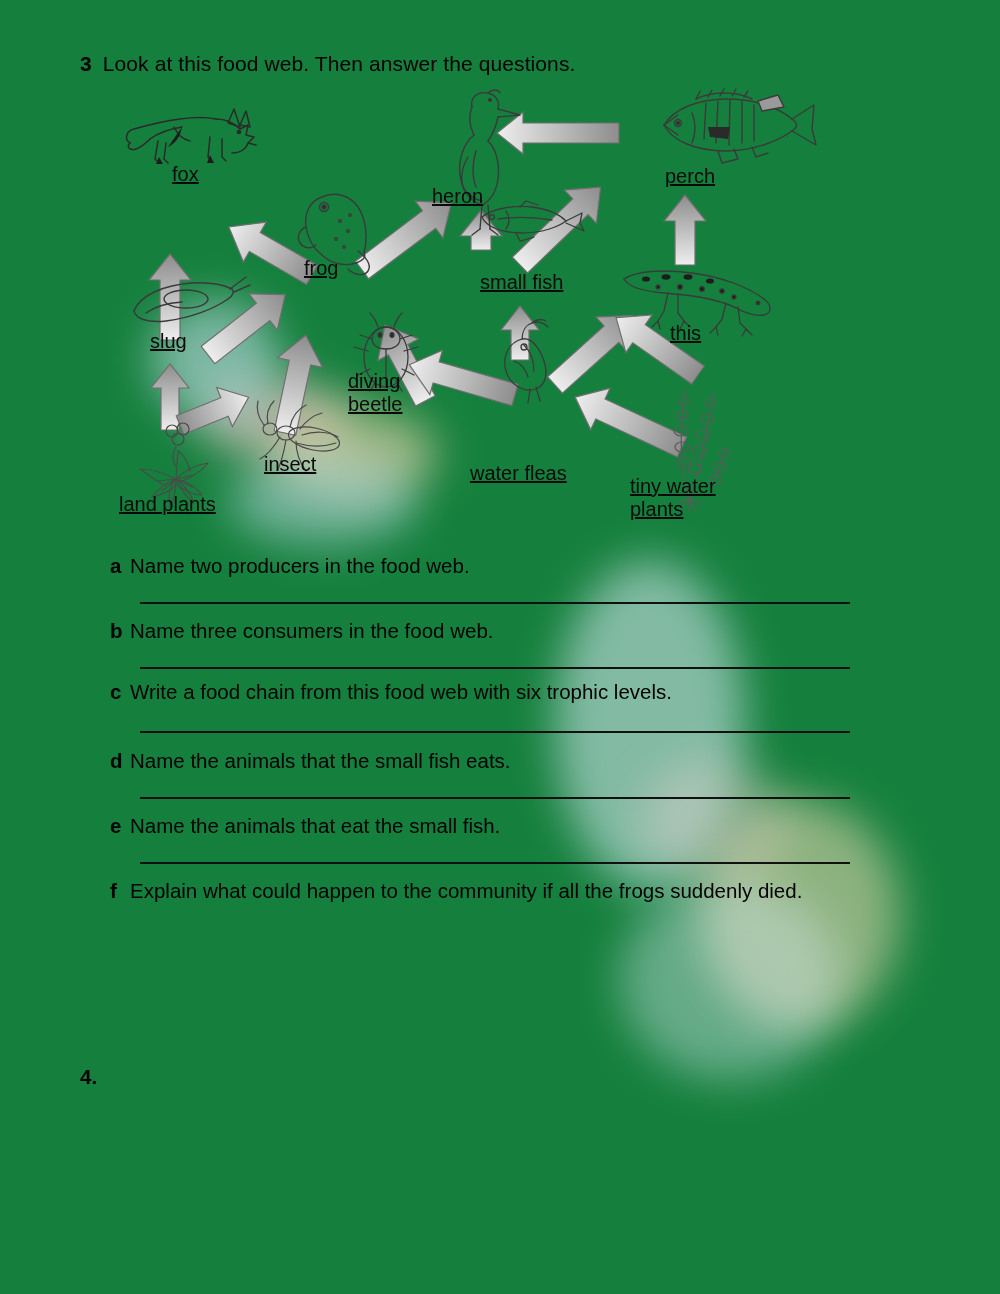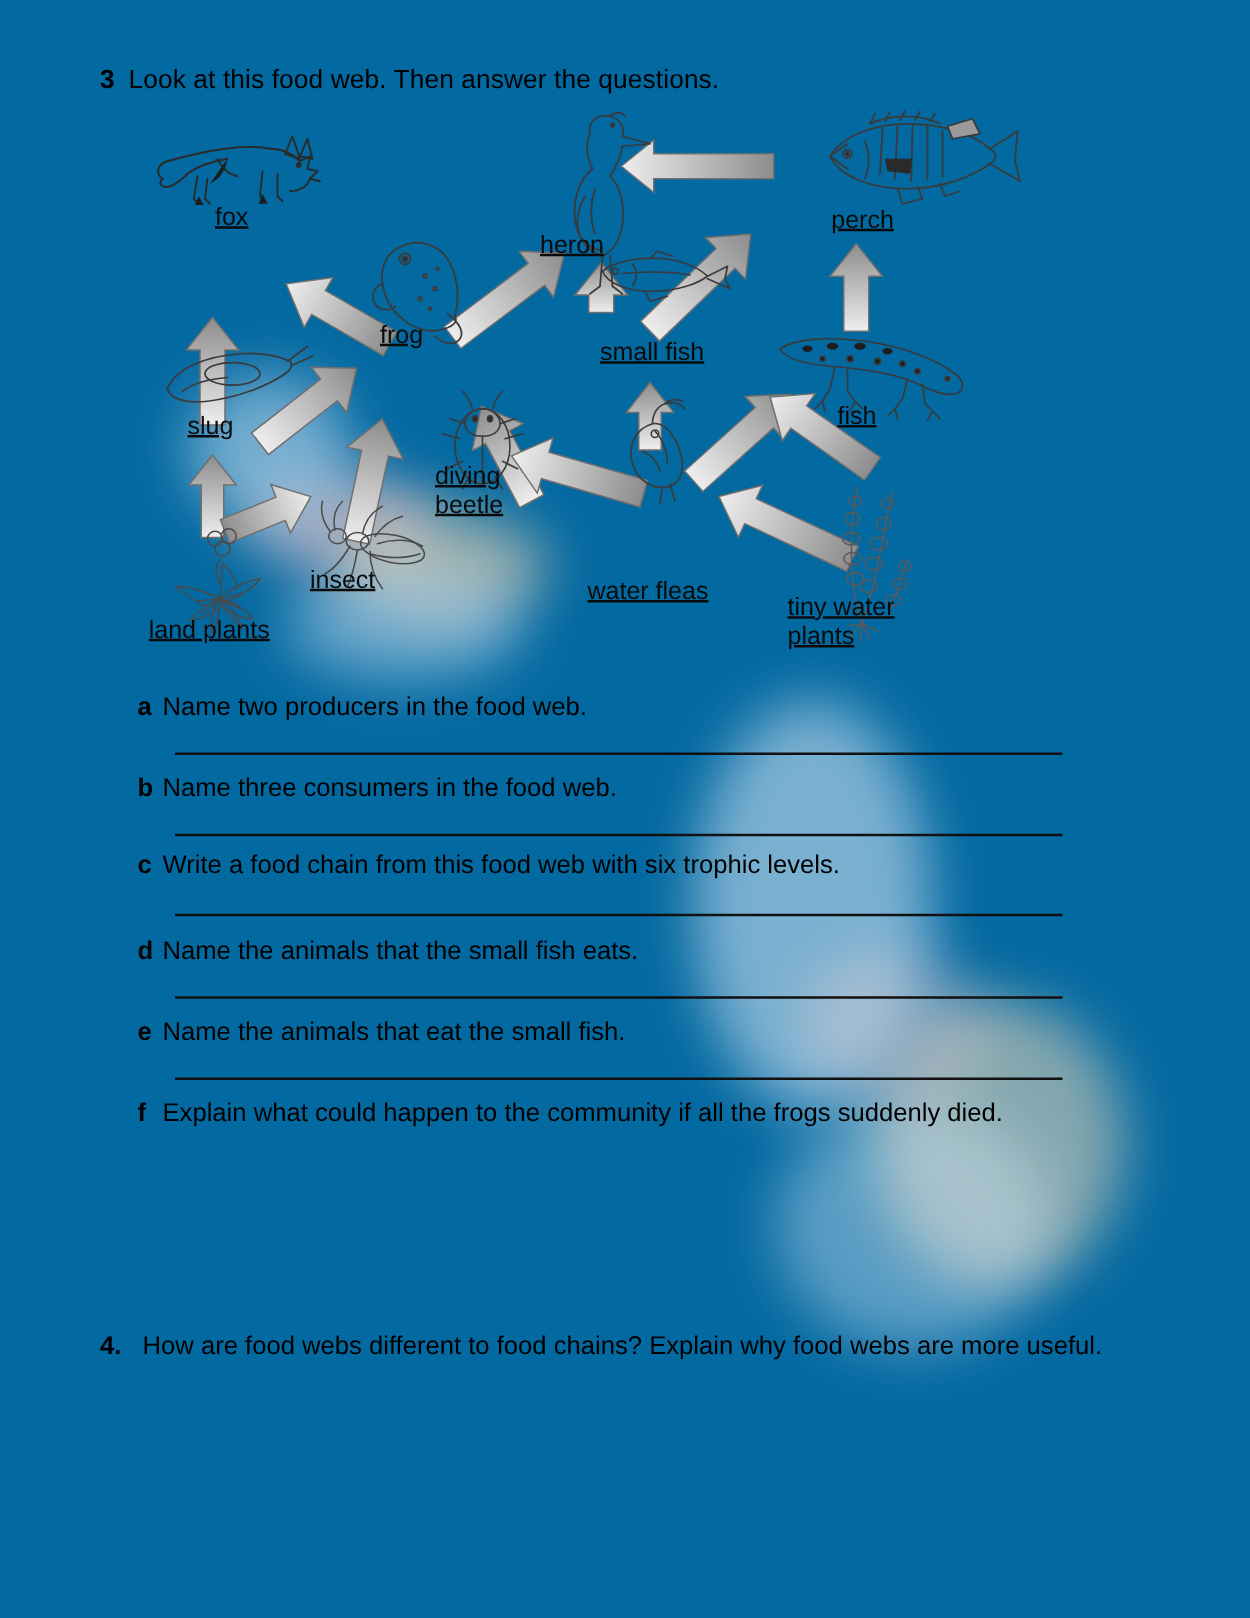--- a/index.html
+++ b/index.html
@@ -8,21 +8,21 @@
     background: #ffffff;
   }
   body {
     font-family: "Liberation Sans", sans-serif;
     color: #000000;
   }
   #page {
     position: relative;
     width: 1000px;
     height: 1294px;
-    background: #0369a1;
+    background: #15803d;
     overflow: hidden;
   }
 
   
   .wm {
     position: absolute;
     border-radius: 50%;
     filter: blur(22px);
     pointer-events: none;
     z-index: 0;
@@ -404,25 +404,25 @@
         <ellipse cx="63" cy="95" rx="6" ry="4.5"></ellipse>
         <path d="M38,114 L28,124 M38,114 L44,126 M38,114 L50,120 M38,114 L26,116 M38,114 L36,128"></path>
       </g>
     </svg>
 
     <div class="weblabel" style="left:72px;  top:78px;">fox</div>
     <div class="weblabel" style="left:332px; top:100px;">heron</div>
     <div class="weblabel" style="left:565px; top:80px;">perch</div>
     <div class="weblabel" style="left:204px; top:172px;">frog</div>
     <div class="weblabel" style="left:380px; top:186px;">small fish</div>
-    <div class="weblabel" style="left:570px; top:237px;">fish</div>
+    <div class="weblabel" style="left:570px; top:237px;">this</div>
     <div class="weblabel" style="left:50px;  top:245px;">slug</div>
     <div class="weblabel two" style="left:248px; top:285px; width:90px;">diving<br>beetle</div>
     <div class="weblabel" style="left:370px; top:337px;margin-top:40px;">water fleas</div>
-    <div class="weblabel" style="left:148px; top:368px;">insect</div>
+    <div class="weblabel" style="left:164px; top:368px;">insect</div>
     <div class="weblabel" style="left:19px;  top:408px;">land plants</div>
     <div class="weblabel two" style="left:530px; top:390px; width:130px;">tiny water<br>plants</div>
   </div>
 
   <div class="qitem" style="left:110px; top:554px;">
     <span class="letter">a</span>
     <span class="qtext">Name two producers in the food web.</span>
   </div>
   <div class="rule" style="top:602px;"></div>
 
@@ -450,16 +450,15 @@
   </div>
   <div class="rule" style="top:862px;"></div>
 
   <div class="qitem" style="left:110px; top:879px;">
     <span class="letter">f</span>
     <span class="qtext">Explain what could happen to the community if all the frogs suddenly died.</span>
   </div>
 
   <div id="q4">
     <span class="num">4.</span>
-    <span class="body">How are food webs different to food chains?  Explain why food webs are more useful.</span>
   </div>
 
 </div>
 
 </body></html>

